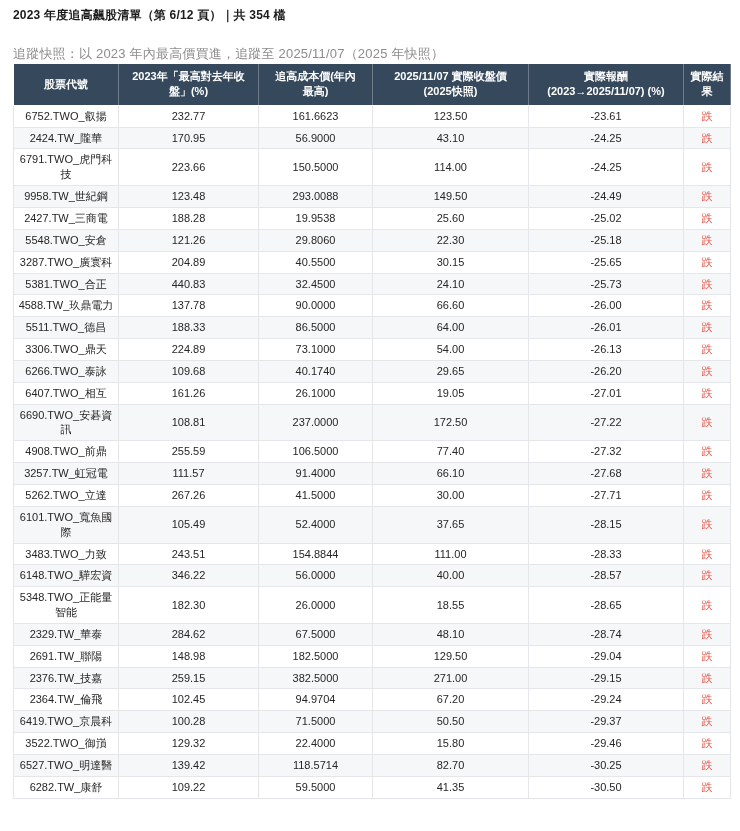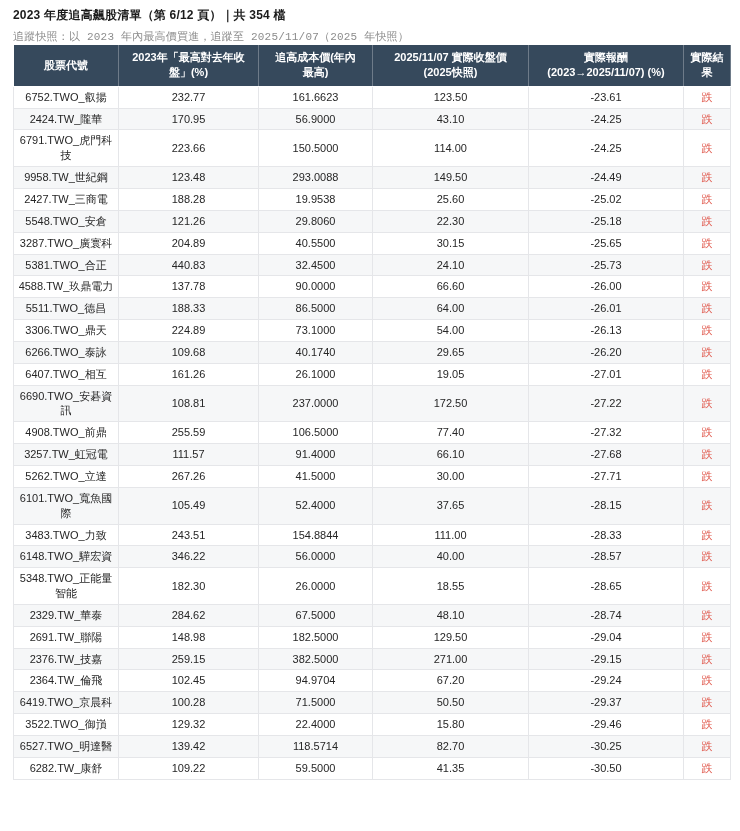--- a/index.html
+++ b/index.html
@@ -15,21 +15,21 @@
     width:740px;height:831px;overflow:hidden;
     font-family:"Liberation Sans","DejaVu Sans",sans-serif;
     color:var(--text);
   }
   .page{padding:8px 12px 10px 13px;}
   .page-title{
     font-size:12px;font-weight:700;color:#1b1b1b;
     line-height:1.25;letter-spacing:0.2px;
   }
   .page-subtitle{
-    font-size:11px;color:#8c8c8c;margin-top:6px;letter-spacing:0.2px;font-family:Liberation Mono, monospace;
+    font-size:13px;color:#8c8c8c;margin-top:22px;letter-spacing:0.2px;
   }
   table.stock-table{
     margin-top:0;
     width:717px;
     border-collapse:collapse;
     table-layout:fixed;
     border:1px solid #d9dcdf;
   }
   .stock-table th{
     background:var(--header-bg);

